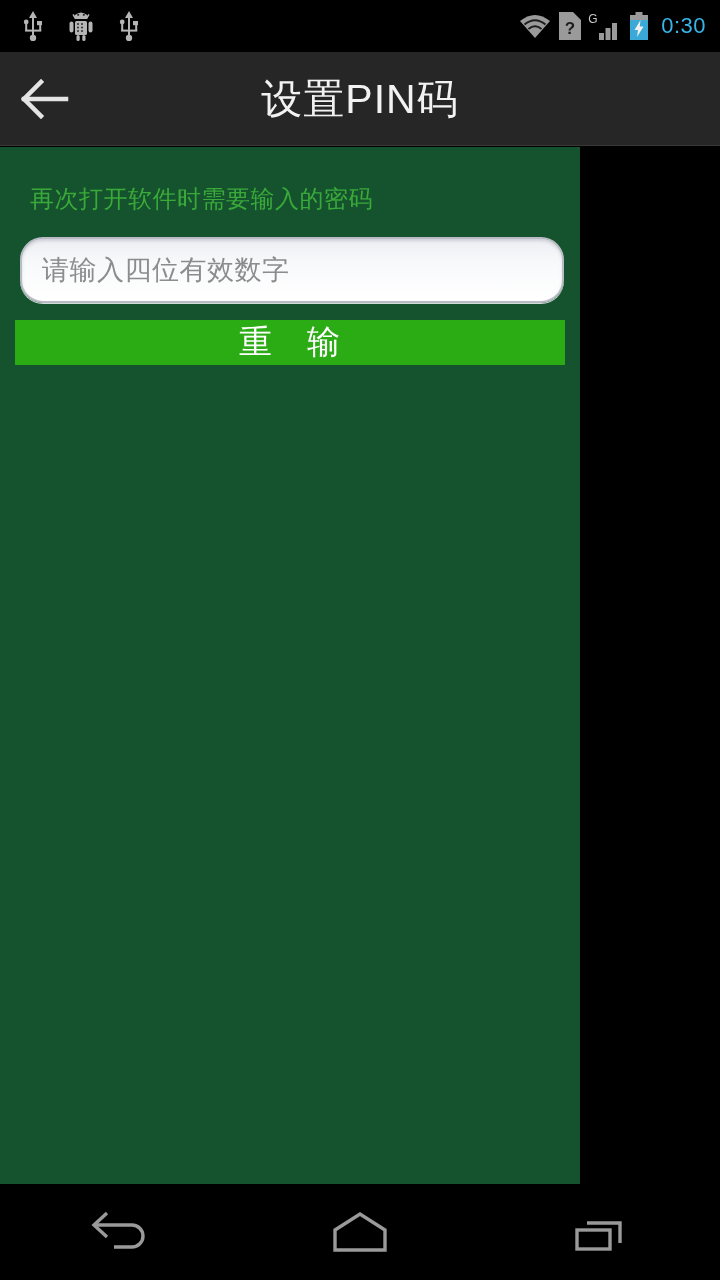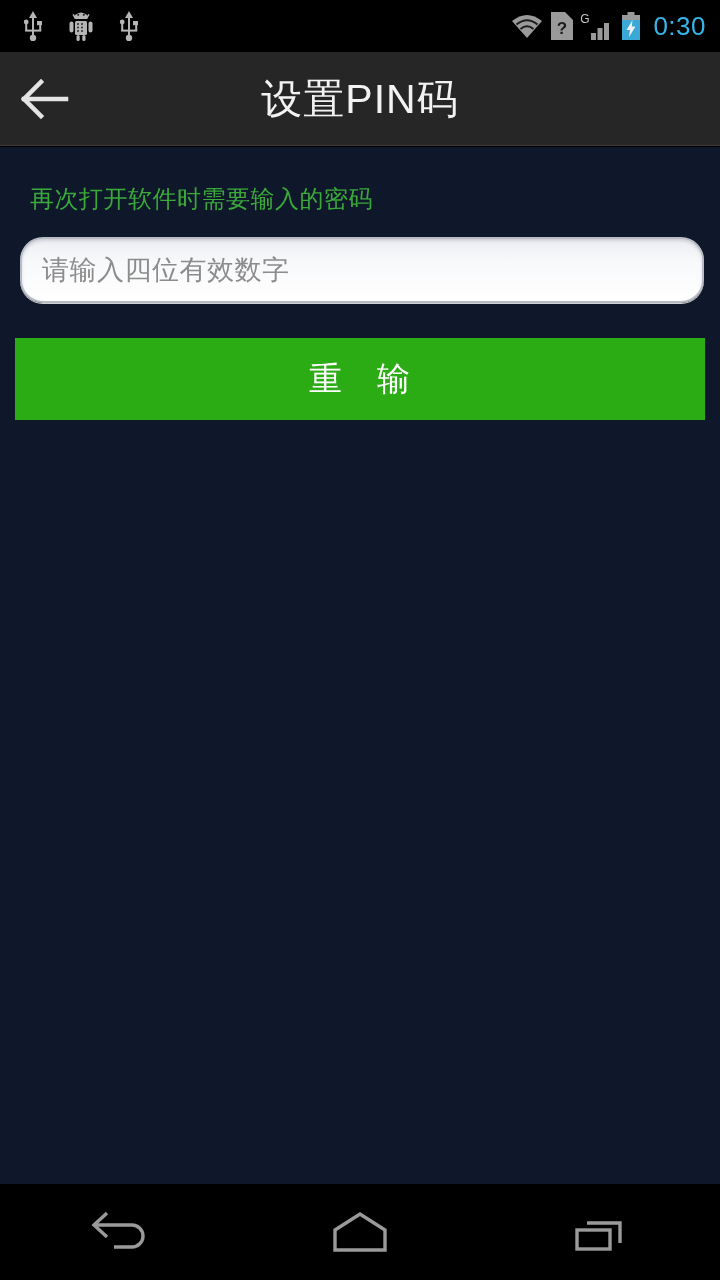--- a/index.html
+++ b/index.html
@@ -15,21 +15,21 @@
   .status-bar{
     position:absolute; top:0; left:0;
     width:720px; height:52px;
     background:#000;
     display:flex; align-items:center;
   }
   .status-left{ display:flex; align-items:center; gap:24px; padding-left:22px; }
   .status-right{ margin-left:auto; display:flex; align-items:center; gap:7px; padding-right:14px; }
   .sys-icon{ display:block; }
   .clock{
-    color:#36b6e8; font-size:26px; letter-spacing:.5px;
+    color:#36b6e8; font-size:22px; letter-spacing:.5px;
     line-height:30px; margin-left:5px; font-weight:400;
   }
 
   
   .title-bar{
     position:absolute; top:52px; left:0;
     width:720px; height:94px;
     background:#262626;
     border-bottom:1px solid #3a3a3a;
     display:flex; align-items:center;
@@ -42,22 +42,22 @@
   .title-text{
     position:absolute; left:0; right:0; top:0; height:94px;
     display:flex; align-items:center; justify-content:center;
     color:#f2f2f2; font-size:41px; font-weight:400;
     letter-spacing:1px; pointer-events:none;
   }
 
   
   .content{
     position:absolute; top:147px; left:0;
-    width:720px; height:1037px;
-    background:#0f172a;
+    width:580px; height:1037px;
+    background:#14532d;
   }
   .hint-text{
     margin:36px 0 0 30px;
     color:#3aa93a;
     font-size:24px;
     letter-spacing:.5px;
   }
   .pin-field{
     margin:22px 16px 0 20px;
     height:66px;
@@ -66,24 +66,24 @@
     background:linear-gradient(#eceef2 0%, #f8f9fb 38%, #ffffff 100%);
     box-shadow:inset 0 2px 3px rgba(140,143,155,.30), 0 1px 0 rgba(255,255,255,.8);
     display:flex; align-items:center;
     padding:0 20px;
     cursor:text;
   }
   .pin-placeholder{
     color:#8c8c8c; font-size:27px; letter-spacing:.5px;
   }
   .btn-row{
-    margin-top:18px;
     display:flex;
     padding:17px 15px;
     gap:40px;
+    flex-direction:column;
   }
   .action-btn{
     flex:1;
     height:82px;
     background:#2bab14;
     color:#ffffff;
     font-size:33px;
     letter-spacing:1px;
     border:none;
     display:flex; align-items:center; justify-content:center;

